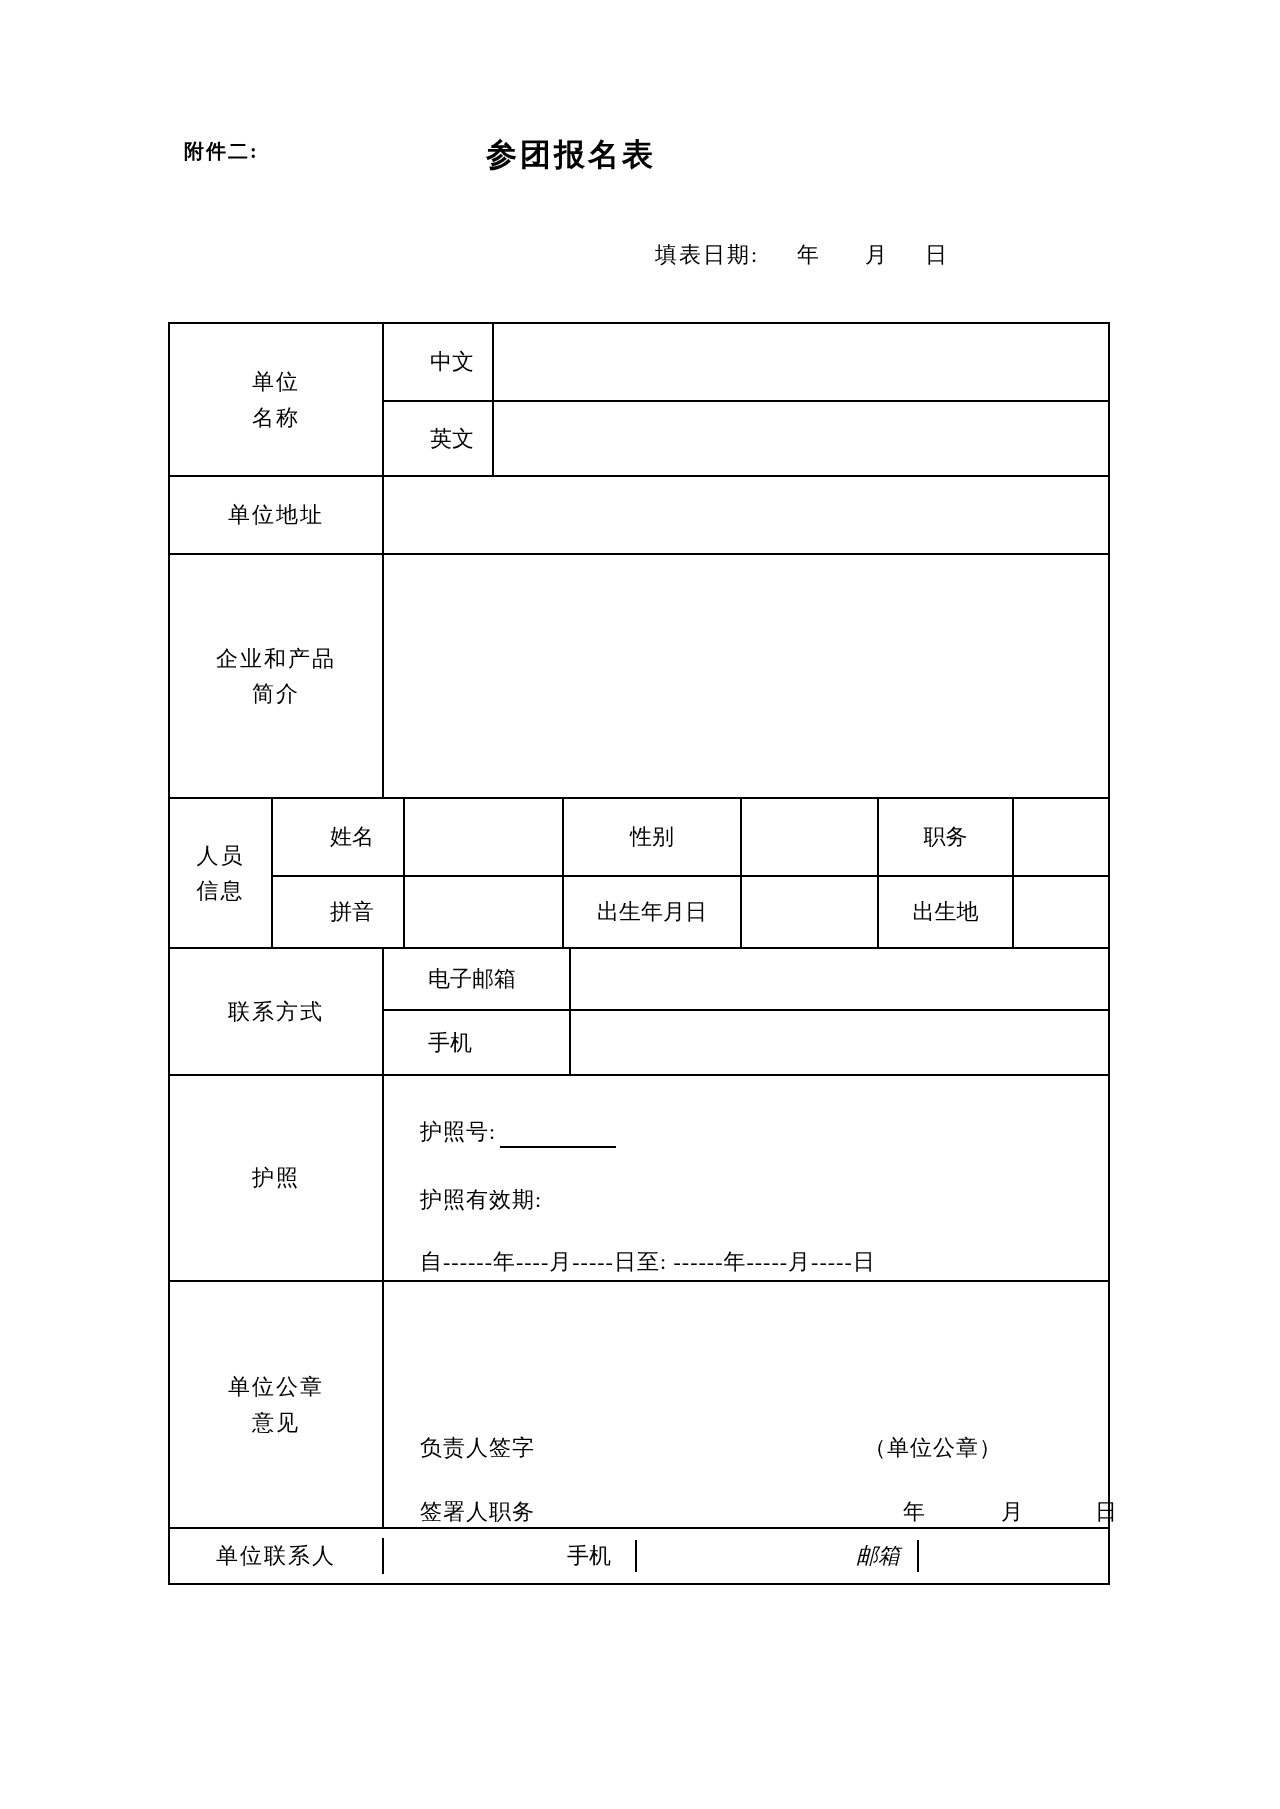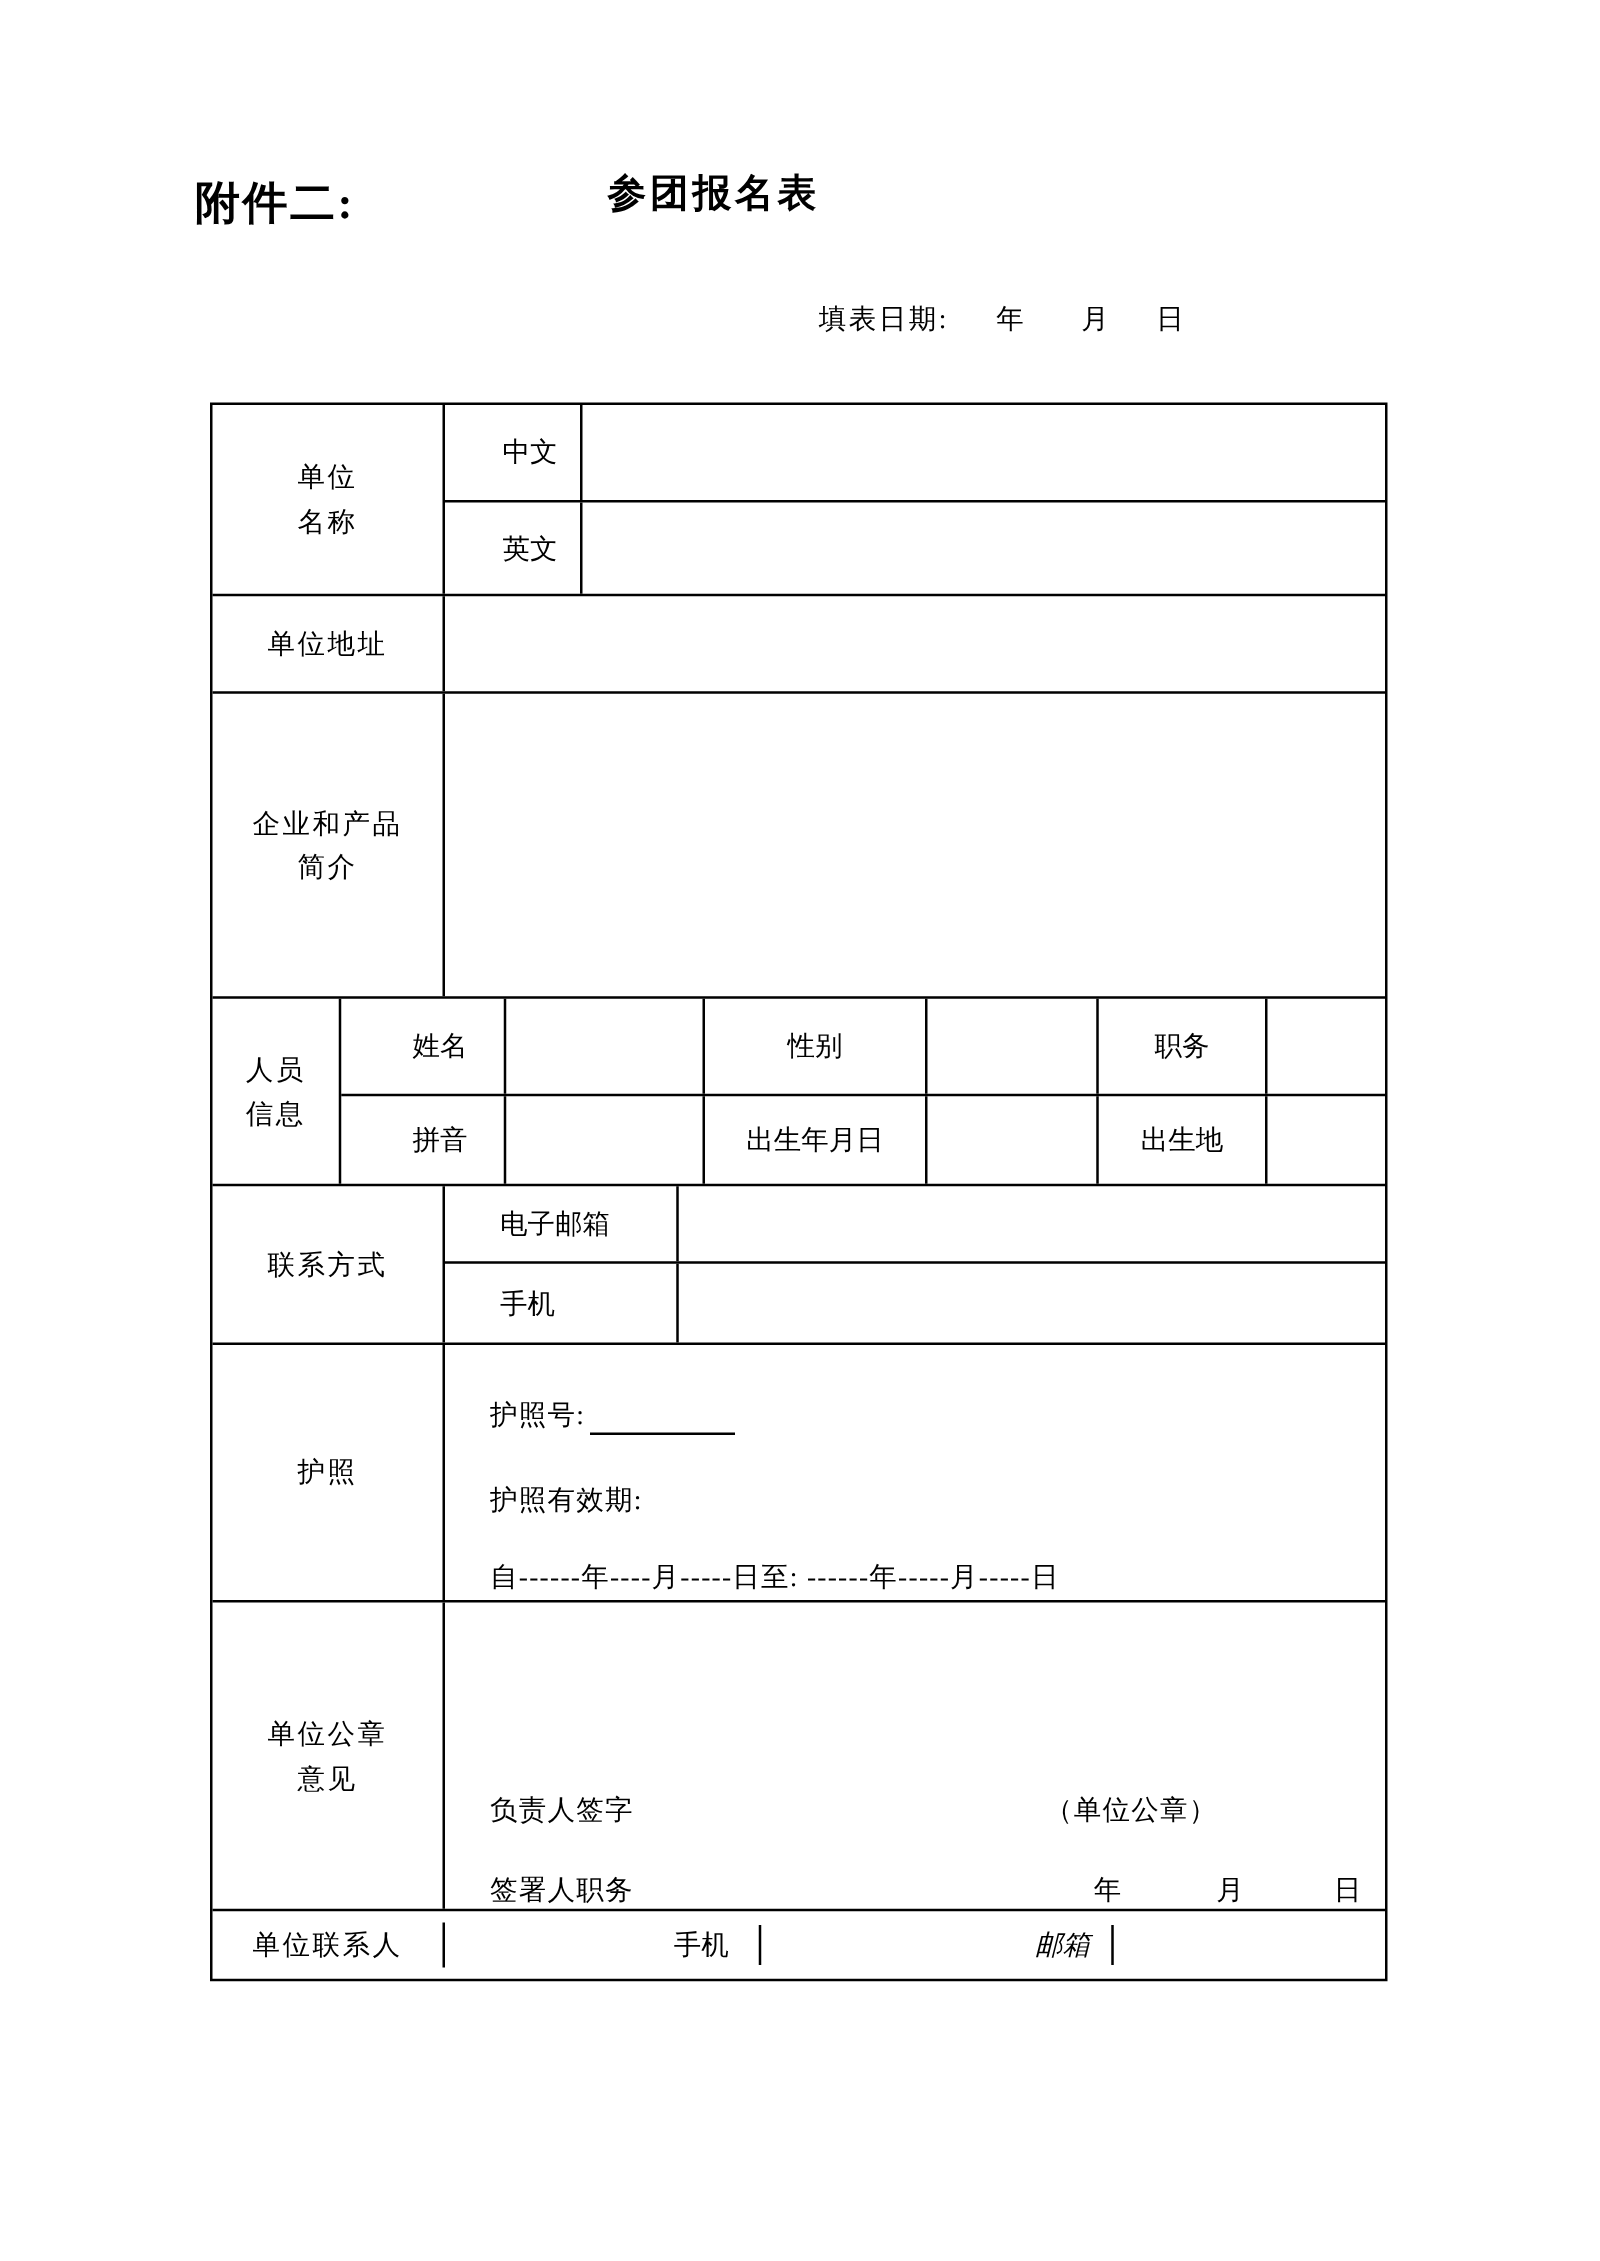--- a/index.html
+++ b/index.html
@@ -9,21 +9,21 @@
     width: 1280px;
     height: 1809px;
     background: #ffffff;
     color: #000;
     font-family: "Liberation Serif", "DejaVu Serif", serif;
     overflow: hidden;
   }
   .abs { position: absolute; }
 
   
-  .hdr-attachment { left:156px; top:138px; font-size:36px; font-weight:700; letter-spacing:2px;text-align:center; }
+  .hdr-attachment { left:184px; top:138px; font-size:20px; font-weight:700; letter-spacing:2px;text-align:center; }
   .hdr-title      { left:486px; top:134px; font-size:31px; font-weight:700; letter-spacing:3px; }
   .sub            { top:240px; font-size:22px; }
   .sub-paren      { left:168px; }
   .sub-filldate   { left:655px; letter-spacing:2px; }
   .sub-year       { left:797px; }
   .sub-month      { left:865px; }
   .sub-day        { left:925px; }
 
   
   .form-table {
@@ -31,21 +31,21 @@
     border:2px solid #000; font-size:22px; line-height:1.45;
   }
   .band { display:flex; border-bottom:2px solid #000; }
   .band:last-child { border-bottom:none; }
   .cell {
     border-right:2px solid #000;
     display:flex; align-items:center; justify-content:center;
     text-align:center;
   }
   .cell.last { border-right:none; }
-  .label-col { width:186px; flex:none; flex-direction:column; letter-spacing:2px; line-height:1.6; }
+  .label-col { width:214px; flex:none; flex-direction:column; letter-spacing:2px; line-height:1.6; }
   .fill { flex:1; }
   .col-stack { flex:1; display:flex; flex-direction:column; }
   .sub-row { display:flex; border-bottom:2px solid #000;padding-left:28px; }
   .sub-row:last-child { border-bottom:none; flex:1; }
   .w82  { width:82px;  flex:none; }
   .w94  { width:94px;  flex:none; }
   .w104 { width:104px; flex:none; }
   .w135 { width:135px; flex:none; }
   .w137 { width:137px; flex:none; }
   .w159 { width:159px; flex:none; }

